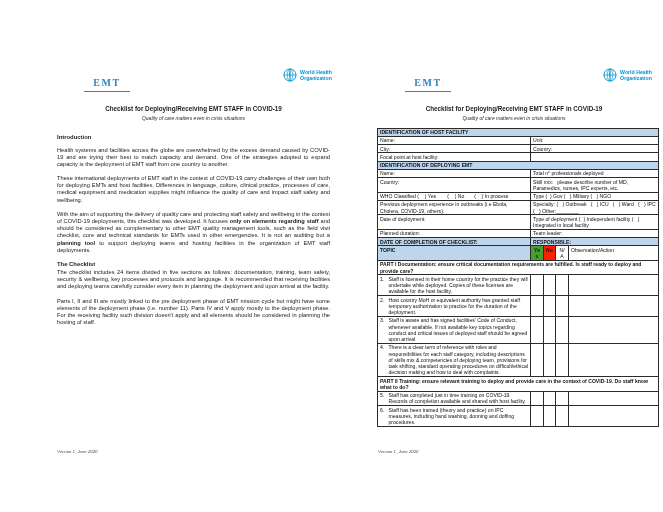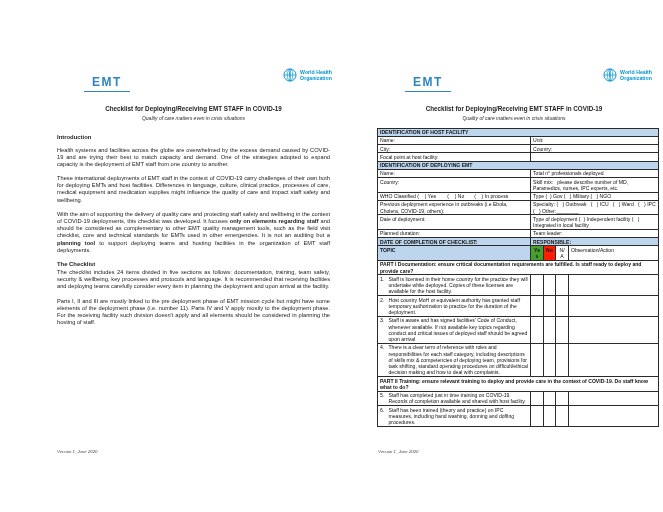--- a/index.html
+++ b/index.html
@@ -10,22 +10,22 @@
     -webkit-font-smoothing:antialiased;
   }
   .page { position:absolute; top:60px; height:400px; background:#fff; }
   #page-left  { left:47px;  width:293px; }
   #page-right { left:368px; width:292px; }
 
   .page-header { display:flex; justify-content:space-between; align-items:flex-start;
                  padding:6px 8px 0 10px; height:26px; }
   .emt-logo { margin-left:27px; margin-top:6px; width:46px; text-align:center;
               border-bottom:1.5px solid #2e86c1; padding-bottom:1px; }
-  .emt-logo span { color:#2e86c1; font-weight:bold; font-size:12px; letter-spacing:1.5px;
-                   font-family:Liberation Sans, sans-serif; }
+  .emt-logo span { color:#2e86c1; font-weight:bold; font-size:10px; letter-spacing:1.5px;
+                   font-family:Liberation Serif, serif; }
   .who-logo { display:flex; align-items:center; gap:3px; margin-top:2px; }
   .who-emblem { width:14px; height:14px; flex:0 0 auto; }
   .who-text { font-size:5.2px; line-height:6px; font-weight:bold; color:#0093d5; }
 
   .doc-title { text-align:center; font-weight:bold; font-size:6.3px; margin-top:13px; }
   .doc-subtitle { text-align:center; font-style:italic; font-size:5px; color:#2a2a2a; margin-top:2.5px; }
 
   .body-text { padding:0 10px; margin-top:13px; }
   .h-intro { font-weight:bold; font-size:5.9px; margin:0 0 7px 0; }
   .h-check { font-weight:bold; font-size:5.9px; margin:0 0 1.5px 0; }

